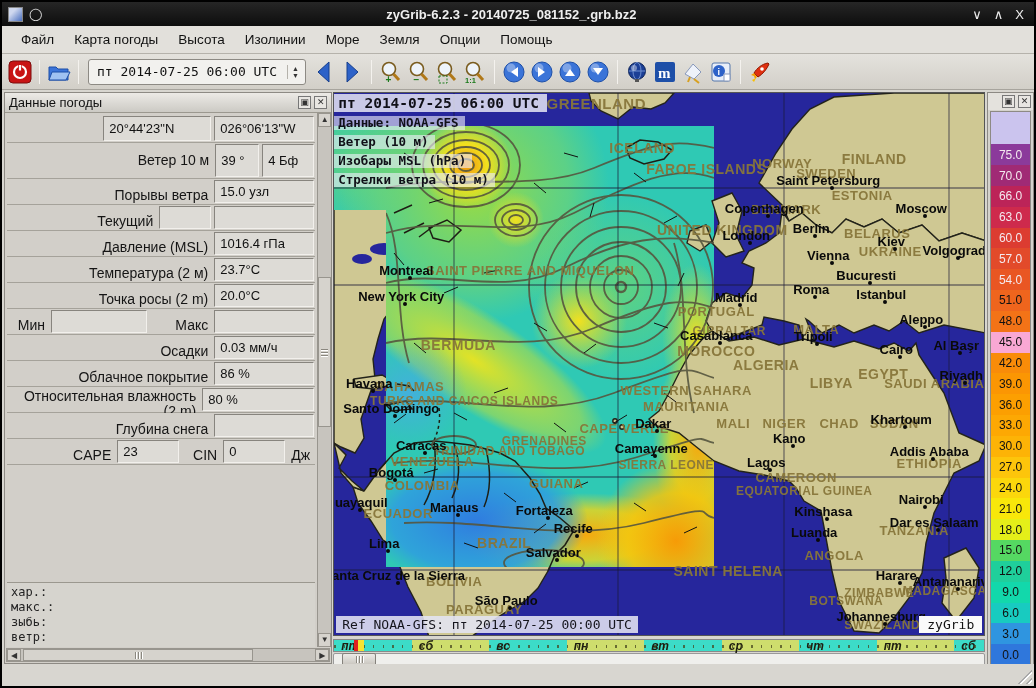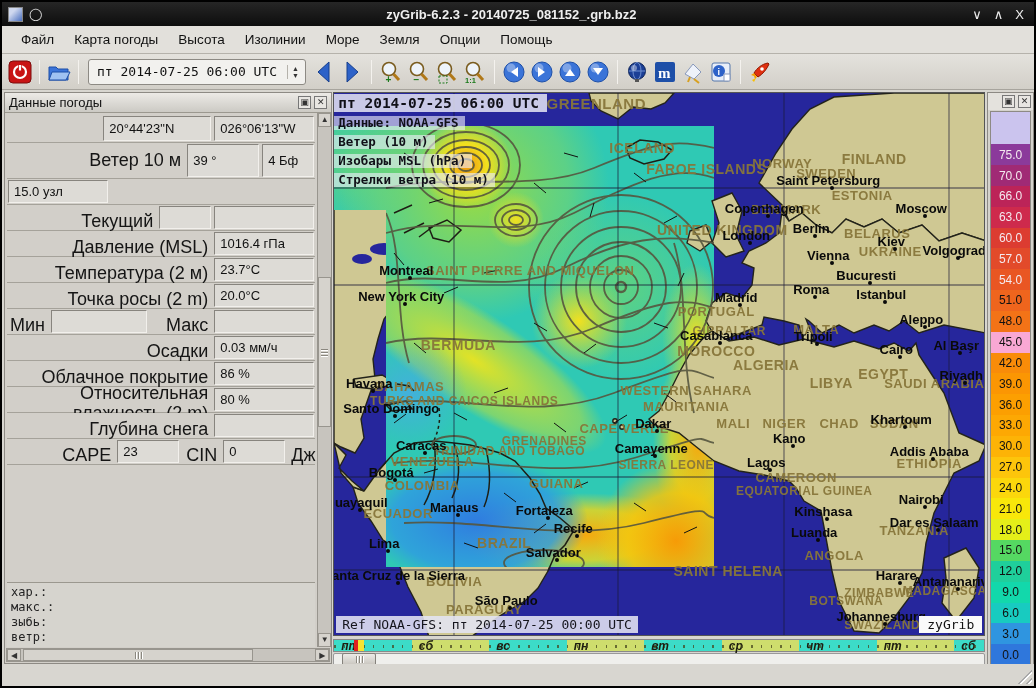--- a/index.html
+++ b/index.html
@@ -35,21 +35,21 @@
   
   .ldock{width:330px;margin-left:2px;background:#d2cfc9;border:1px solid #8d8a84;display:flex;flex-direction:column;position:relative;height:572px;}
   .dock-title{height:20px;background:linear-gradient(#eceae6,#cccac4);border-bottom:1px solid #9b988f;
     display:flex;align-items:center;font-size:13px;padding:0 4px;color:#111;}
   .dock-title .dt-text{flex:1;}
   .mini-btn{width:13px;height:13px;border:1px solid #777;background:#e8e6e2;font-size:9px;line-height:11px;
     text-align:center;color:#333;margin-left:3px;}
   .lbody{flex:1;display:flex;min-height:0;}
   .lrows{flex:1;padding:2px 2px 0 2px;display:flex;flex-direction:column;min-width:0;}
   .prow{display:flex;align-items:stretch;border-bottom:1px solid #a5a29a;background:#d2cfc9;padding:1px 1px;gap:3px;}
-  .plabel{font-size:18px;color:#151515;display:flex;align-items:center;justify-content:flex-end;text-align:right;padding:16px 3px;line-height:1.1;}
+  .plabel{font-size:14px;color:#151515;display:flex;align-items:center;justify-content:flex-end;text-align:right;padding:16px 3px;line-height:1.1;}
   .plabel.left{justify-content:flex-start;text-align:left;}
   .pfield{background:#dddbd6;border:1px solid #999690;border-top-color:#87847e;border-left-color:#87847e;
     border-bottom-color:#f2f0ec;border-right-color:#f2f0ec;font-size:13px;color:#111;display:flex;
     align-items:center;padding:0 5px;overflow:hidden;white-space:nowrap;}
   .pspacer{flex:1;background:#d2cfc9;}
   .ptext{border-top:1px solid #9b988f;background:#d6d4ce;font-family:"DejaVu Sans Mono",monospace;
     font-size:12px;color:#222;padding:2px 4px;line-height:15px;}
   .hscroll{height:14px;margin:1px;background:#c7c4be;border:1px solid #98958e;display:flex;align-items:stretch;}
   .hscroll .harrow{width:14px;background:#d6d3cd;border:1px solid #98958e;font-size:8px;line-height:12px;text-align:center;color:#333;}
   .hscroll .htrack{flex:1;position:relative;}
@@ -310,24 +310,25 @@
       </div>
       <div class="lbody">
         <div class="lrows" id="lrows">
             <div class="prow" style="height: 28px;">
               <span class="plabel" style="flex: 1 1 0%;"></span>
               <span class="pfield" style="width: 108px;">20°44'23"N</span>
               <span class="pfield" style="width: 100px;">026°06'13"W</span>
             </div>
             <div class="prow" style="height: 36px;">
               <span class="plabel" style="flex: 1 1 0%;">Ветер 10 м</span>
-              <span class="pfield" style="width: 72px;">39 °</span>
+              <span class="pfield" style="width: 44px;">39 °</span>
               <span class="pfield" style="width: 52px;">4 Бф</span>
             </div>
             <div class="prow" style="height: 26px;">
+              <span class="plabel" style="flex: 1 1 0%;">Порывы ветра</span>
               <span class="pfield" style="width: 100px;">15.0  узл</span>
             </div>
             <div class="prow" style="height: 26px;">
               <span class="plabel" style="flex: 1 1 0%;">Текущий</span>
               <span class="pfield" style="width: 52px;"></span>
               <span class="pfield" style="width: 100px;"></span>
             </div>
             <div class="prow" style="height: 26px;">
               <span class="plabel" style="flex: 1 1 0%;">Давление (MSL)</span>
               <span class="pfield" style="width: 100px;">1016.4 гПа</span>
@@ -349,21 +350,21 @@
             <div class="prow" style="height: 26px;">
               <span class="plabel" style="flex: 1 1 0%;">Осадки</span>
               <span class="pfield" style="width: 100px;">0.03 мм/ч</span>
             </div>
             <div class="prow" style="height: 26px;">
               <span class="plabel" style="flex: 1 1 0%;">Облачное покрытие</span>
               <span class="pfield" style="width: 100px;">86 %</span>
             </div>
             <div class="prow" style="height: 26px;">
               <span class="plabel" style="flex: 1 1 0%;">Относительная влажность (2 m)</span>
-              <span class="pfield" style="width: 100px;">80 %</span>
+              <span class="pfield" style="width: 112px;">80 %</span>
             </div>
             <div class="prow" style="height: 26px;">
               <span class="plabel" style="flex: 1 1 0%;">Глубина снега</span>
               <span class="pfield" style="width: 100px;"></span>
             </div>
             <div class="prow" style="height: 26px;">
               <span class="plabel" style="flex: 1 1 0%;">CAPE</span>
               <span class="pfield" style="width: 62px;">23</span>
               <span class="plabel" style="width: 38px;">CIN</span>
               <span class="pfield" style="width: 62px;">0</span>

